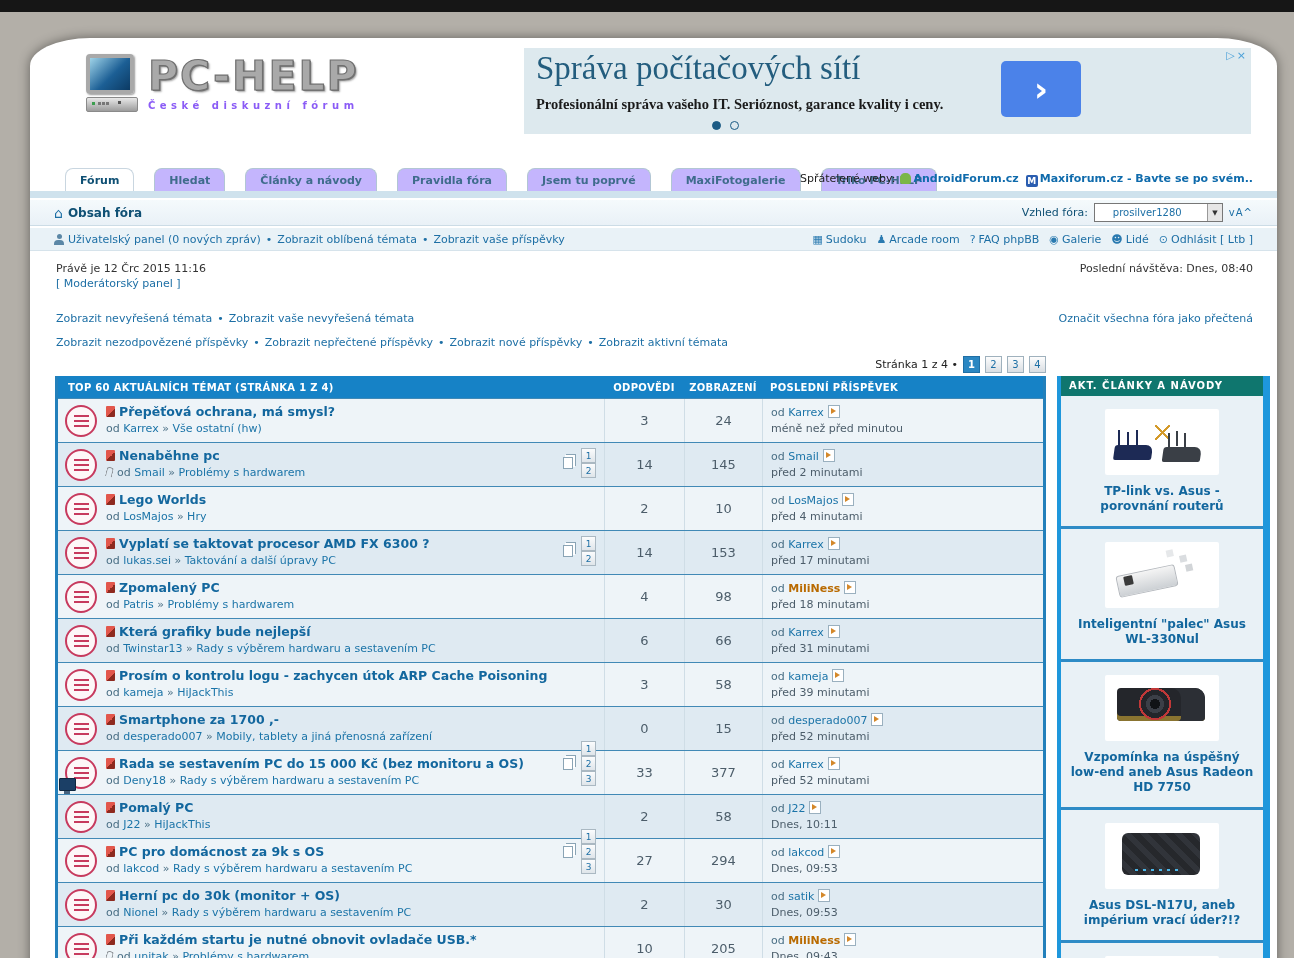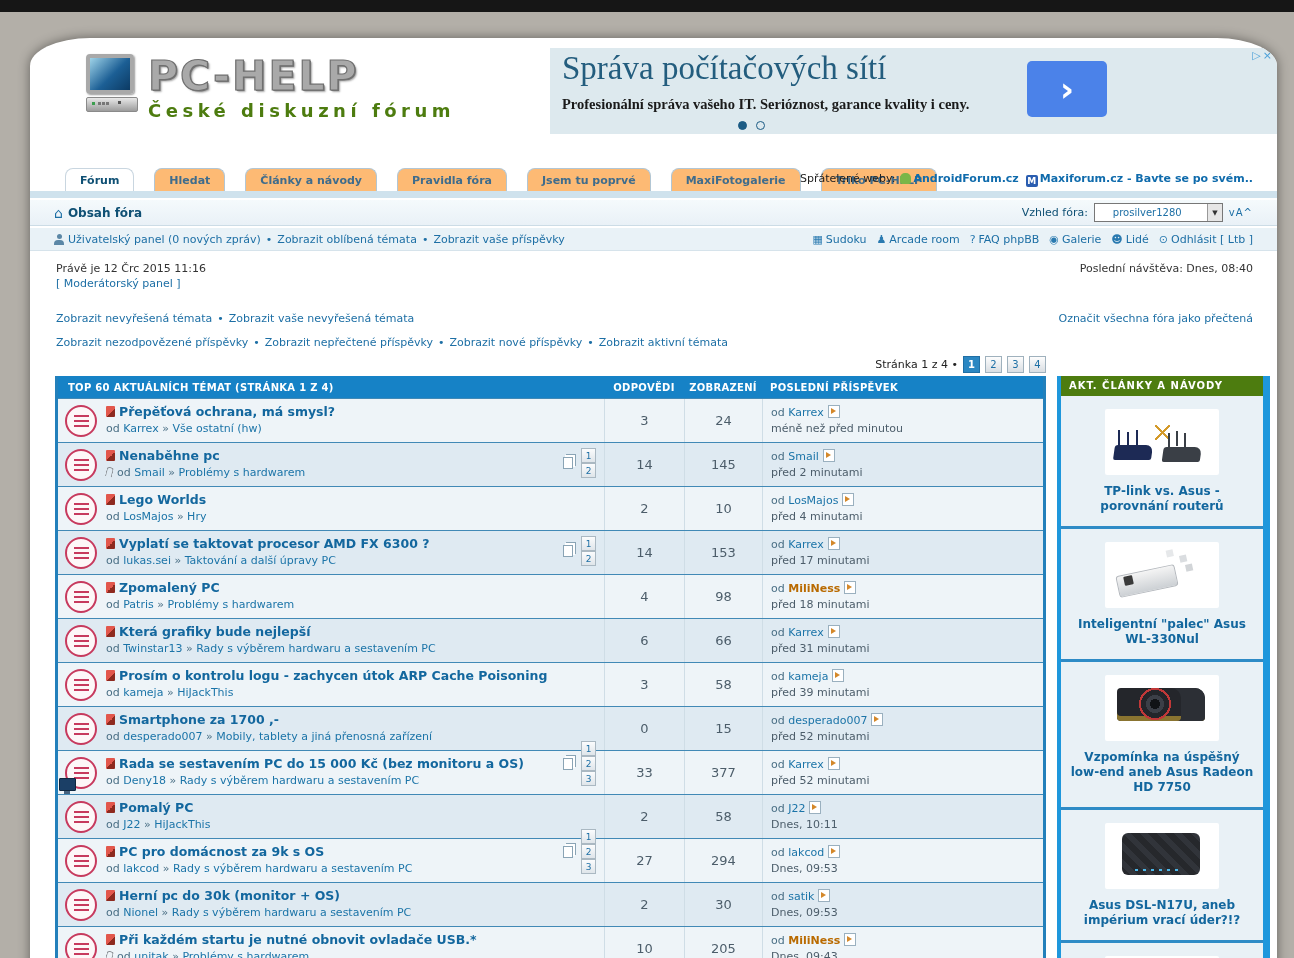--- a/index.html
+++ b/index.html
@@ -12,36 +12,36 @@
   .logo{position:absolute;left:56px;top:16px;display:flex;align-items:flex-start;}
   .logo-pc{width:52px;height:62px;position:relative;margin-right:10px;}
   .logo-screen{width:40px;height:32px;border:4px solid #a9a9a9;border-radius:4px;
     background:linear-gradient(135deg,#9fd3e8 0%,#1c5f95 55%,#0c3a63 100%);box-shadow:1px 1px 2px rgba(0,0,0,.4);}
   .logo-base{width:50px;height:13px;background:linear-gradient(#e8e8e8,#9c9c9c);border:1px solid #8a8a8a;
     border-radius:2px;margin-top:3px;position:relative;}
   .logo-base::after{content:"";position:absolute;left:5px;top:4px;width:3px;height:3px;background:#3c9e4f;
     box-shadow:6px 0 0 #777,10px 0 0 #777,14px 0 0 #777,26px -1px 0 0 #555;}
   .logo-title{font-size:41px;font-weight:bold;letter-spacing:2px;color:#a9a9a9;
     text-shadow:1px 1px 0 #777,2px 2px 2px rgba(0,0,0,.35);-webkit-text-stroke:1.2px #6f6f6f;line-height:44px;}
-  .logo-sub{font-size:18px;font-weight:bold;letter-spacing:4.5px;color:#4d7c0f;margin-top:2px;}
+  .logo-sub{font-size:10px;font-weight:bold;letter-spacing:4.5px;color:#8b5cf6;margin-top:2px;}
   
-  .ad{position:absolute;left:520px;top:10px;width:727px;height:86px;background:#dde9ee;}
+  .ad{position:absolute;left:494px;top:10px;width:727px;height:86px;background:#dde9ee;}
   .ad-title{position:absolute;left:12px;top:2px;font-family:"Liberation Serif","DejaVu Serif",serif;
     font-size:33px;color:#235d7e;}
   .ad-sub{position:absolute;left:12px;top:48px;font-family:"Liberation Serif","DejaVu Serif",serif;
     font-size:14.5px;color:#1a1a1a;font-weight:bold;}
   .ad-dots{position:absolute;left:188px;bottom:4px;display:flex;gap:9px;}
   .dot{width:9px;height:9px;border:1.5px solid #1b5b84;border-radius:50%;box-sizing:border-box;}
   .dot.on{background:#1b5b84;}
   .ad-cta{position:absolute;left:477px;top:13px;width:80px;height:56px;border-radius:5px;background:#4b82e9;
     color:#fff;font-size:34px;display:flex;align-items:center;justify-content:center;font-weight:bold;}
   .ad-corner{position:absolute;right:3px;top:1px;font-size:11px;color:#4aa0d8;letter-spacing:2px;}
   
   .tabs{position:absolute;left:35px;top:130px;display:flex;gap:20px;}
-  .tab{display:block;padding:5px 14px 4px;background:#fdba74;color:#3f6c8c;font-weight:bold;font-size:11px;
+  .tab{display:block;padding:5px 14px 4px;background:#c4b5fd;color:#3f6c8c;font-weight:bold;font-size:11px;
     border-radius:8px 8px 0 0;border:1px solid #b2c6d4;border-bottom:none;}
   .tab.on{background:#fff;color:#0f5074;border-color:#c9d6e0;}
   .tabband{position:absolute;left:0;top:153px;width:100%;height:7px;background:#cfe2ed;}
   .friendly{position:absolute;right:24px;top:134px;font-size:11px;color:#222;white-space:nowrap;}
   .friendly a{color:#0f6bac;font-weight:bold;}
   .android-icon{display:inline-block;width:11px;height:11px;background:#7ab648;border-radius:45% 45% 20% 20%;
     vertical-align:-2px;margin:0 2px 0 5px;}
   .maxiforum-icon{display:inline-flex;width:12px;height:12px;background:#2a5db0;color:#fff;font-size:9px;
     font-weight:bold;align-items:center;justify-content:center;border-radius:2px;vertical-align:-2px;margin:0 2px 0 7px;}
   
@@ -113,21 +113,21 @@
   .c-last{width:256px;border-left:1px solid #cfdde6;box-sizing:border-box;padding:6px 0 8px 8px;color:#4a6f85;}
   .c-last a{color:#1b74a8;}
   .c-last a.special{color:#b96a00;font-weight:bold;}
   .lp2{margin-top:3px;color:#4c5d6a;}
   .jump{display:inline-block;width:10px;height:11px;background:#fff;border:1px solid #9ab0bf;position:relative;
     vertical-align:-2px;margin-left:4px;}
   .jump::after{content:"";position:absolute;left:2px;top:2px;border:3px solid transparent;border-left:5px solid #d4882a;}
   
   .sidebar{position:absolute;left:1027px;top:338px;width:213px;box-sizing:border-box;background:#e9f1f6;
     border-left:4px solid #1e97dc;border-right:7px solid #1e97dc;height:700px;}
-  .sb-head{height:20px;background:#4d7c0f;color:#fff;font-size:10px;font-weight:bold;letter-spacing:1px;
+  .sb-head{height:20px;background:#0f766e;color:#fff;font-size:10px;font-weight:bold;letter-spacing:1px;
     line-height:20px;padding-left:8px;}
   .sb-article{padding:13px 8px 12px;border-bottom:3px solid #2e8bc6;text-align:center;}
   .sb-img{width:114px;height:66px;background:#fff;margin:0 auto;position:relative;overflow:hidden;border-radius:2px;}
   .sb-caption{margin-top:9px;color:#13679e;font-weight:bold;font-size:12px;line-height:15px;}
   .routers{background-color:#fff;background-image:linear-gradient(45deg,transparent 44%,#d49a2a 44% 56%,transparent 56%),
     linear-gradient(135deg,transparent 44%,#d49a2a 44% 56%,transparent 56%);
     background-size:15px 15px;background-position:50px 16px;background-repeat:no-repeat;}
   .routers::before{content:"";position:absolute;left:9px;bottom:15px;width:38px;height:15px;background:#1d2a55;
     border-radius:3px 7px 2px 2px;transform:skewX(-8deg);box-shadow:49px 2px 0 #3a3f46;}
   .routers::after{content:"";position:absolute;left:13px;bottom:30px;width:2px;height:15px;background:#1d2a55;

